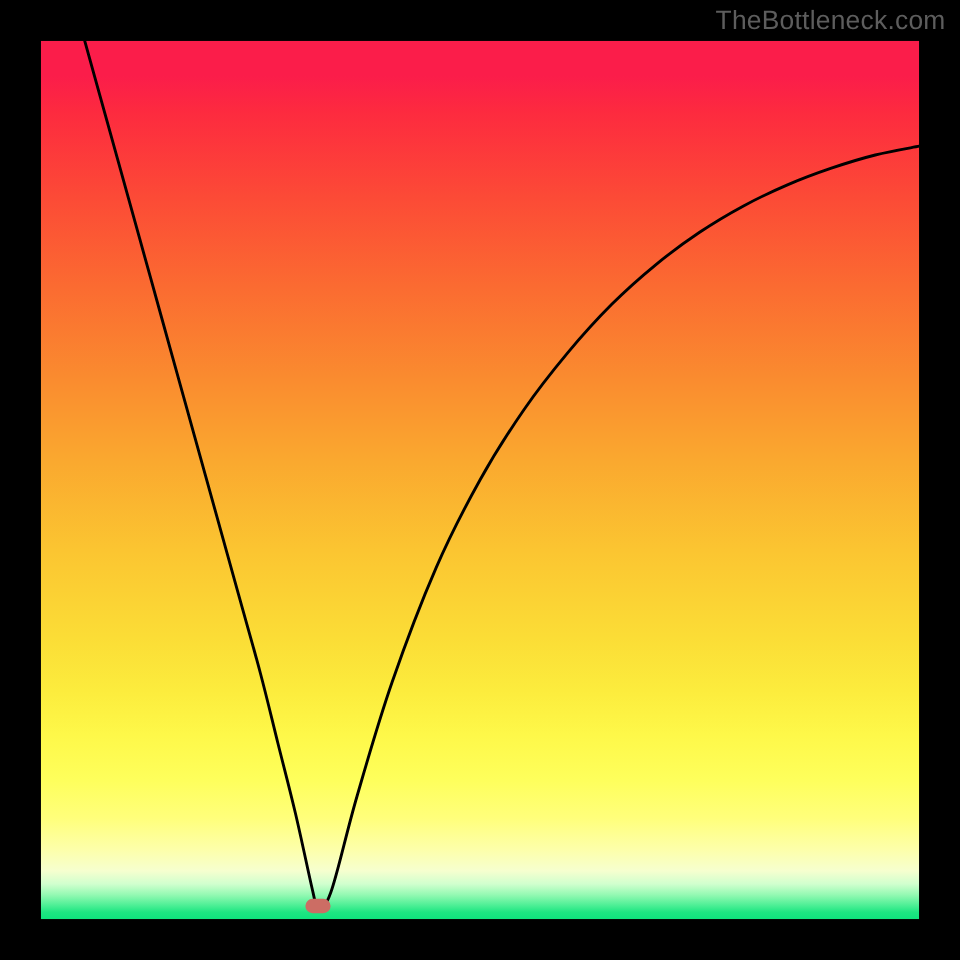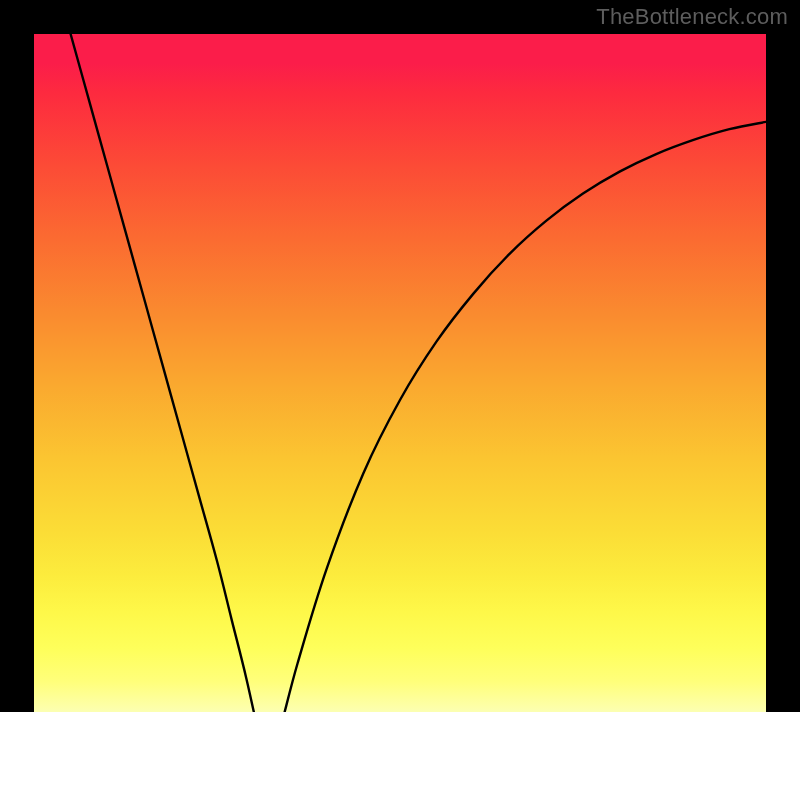--- a/index.html
+++ b/index.html
@@ -2,21 +2,21 @@
 <html><head>
 <meta charset="utf-8">
 <style>
   body {
     margin: 0;
     padding: 0;
     background: #fff;
   }
   .container {
     width: 800px;
-    height: 712px;
+    height: 800px;
     position: relative;
     background: #000;
   }
   .watermark {
     position: absolute;
     top: 4px;
     right: 12px;
     color: #5d5d5d;
     font-family: Arial, Helvetica, sans-serif;
     font-size: 22px;

